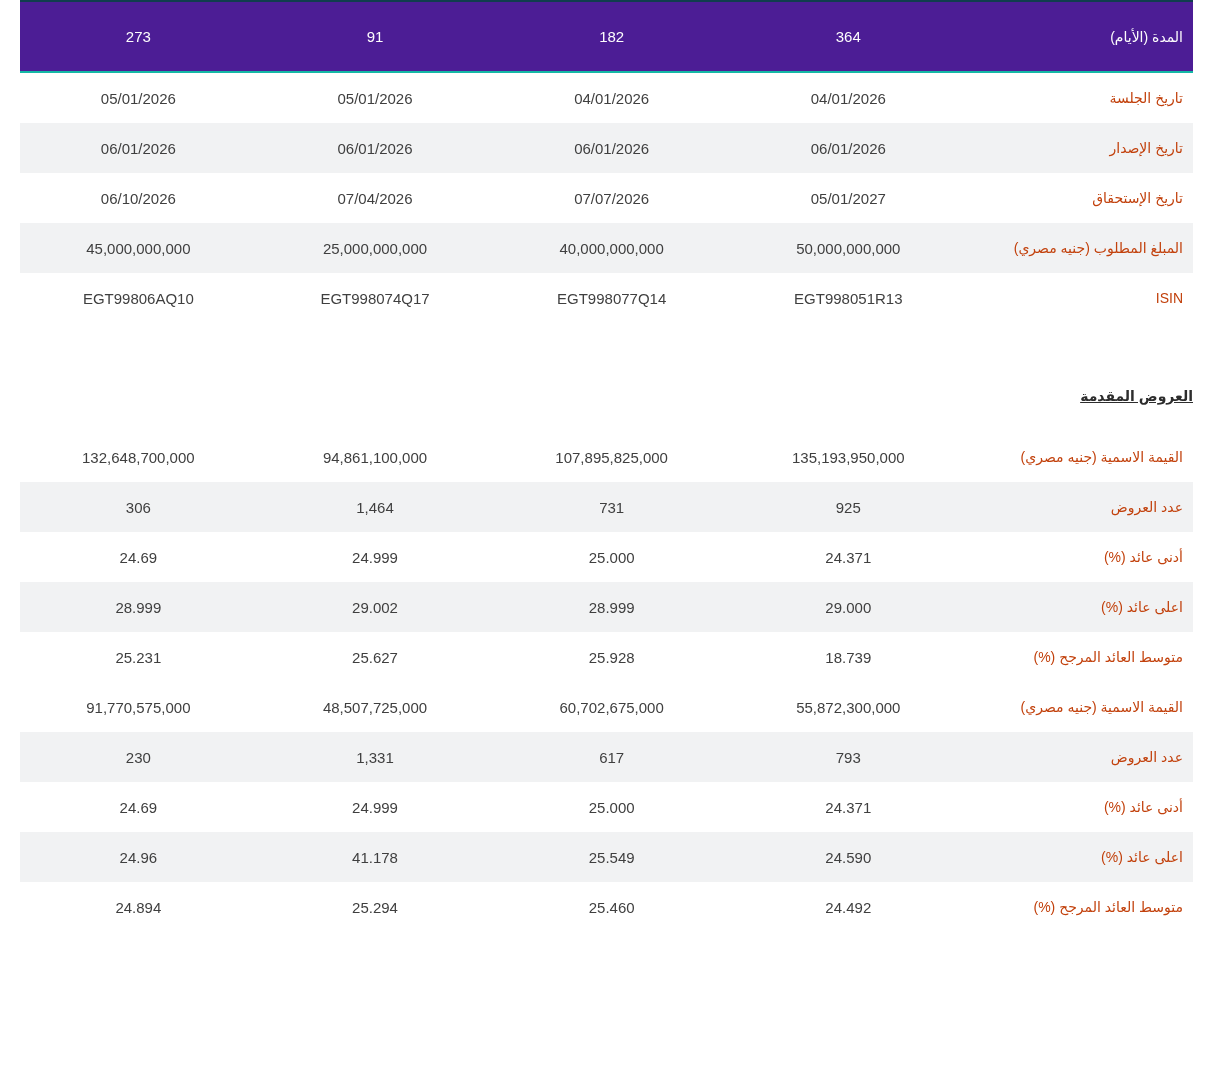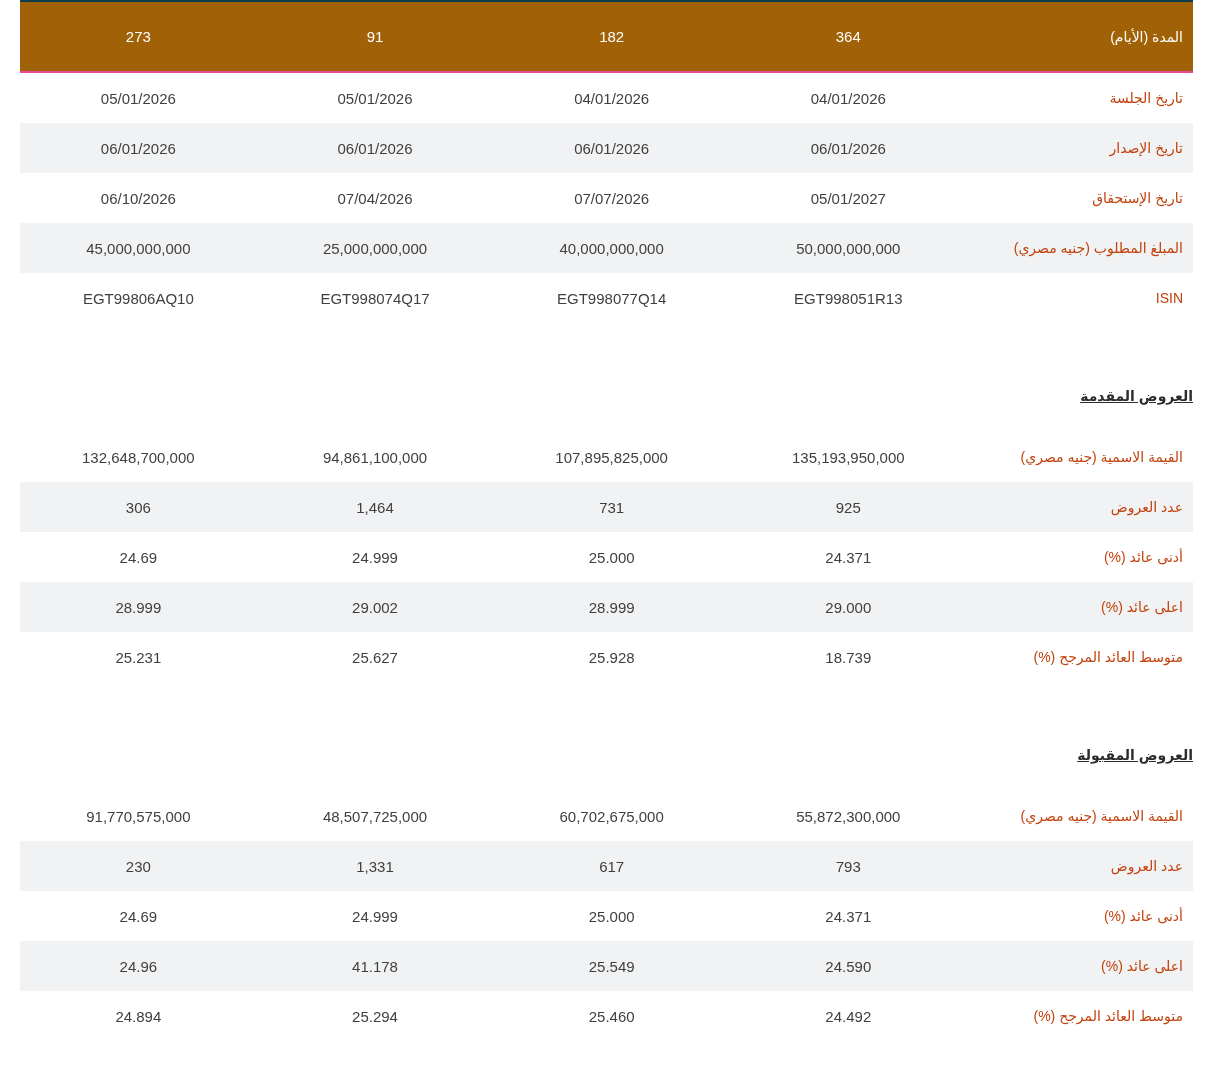--- a/index.html
+++ b/index.html
@@ -25,27 +25,27 @@
     padding-left: 0;
   }
   table {
     width: 100%;
     border-collapse: collapse;
     table-layout: fixed;
   }
   col.lbl-col  { width: 19.3%; }
   col.data-col { width: 20.175%; }
   thead th {
-    background: #a16207;
+    background: #4c1d95;
     color: #fdfdfd;
     font-weight: normal;
     height: 45px;
     font-size: 15px;
     border-top: 2px solid #103d4e;
-    border-bottom: 2px solid #ec4899;
+    border-bottom: 2px solid #14b8a6;
   }
   thead th.lbl {
     text-align: right;
     padding: 12px 10px;
     font-size: 14px;
   }
   thead th.val { text-align: center; }
   tbody td {
     height: 48px;
     font-size: 15px;
@@ -174,21 +174,20 @@
       <tr>
         <td class="lbl">متوسط العائد المرجح (%)</td>
         <td>18.739</td>
         <td>25.928</td>
         <td>25.627</td>
         <td>25.231</td>
       </tr>
     </tbody>
   </table>
 
-  <div class="section-heading">العروض المقبولة</div>
 
   <table>
     <colgroup>
       <col class="lbl-col">
         <col class="data-col">
         <col class="data-col">
         <col class="data-col">
         <col class="data-col">
     </colgroup>
     <tbody>

